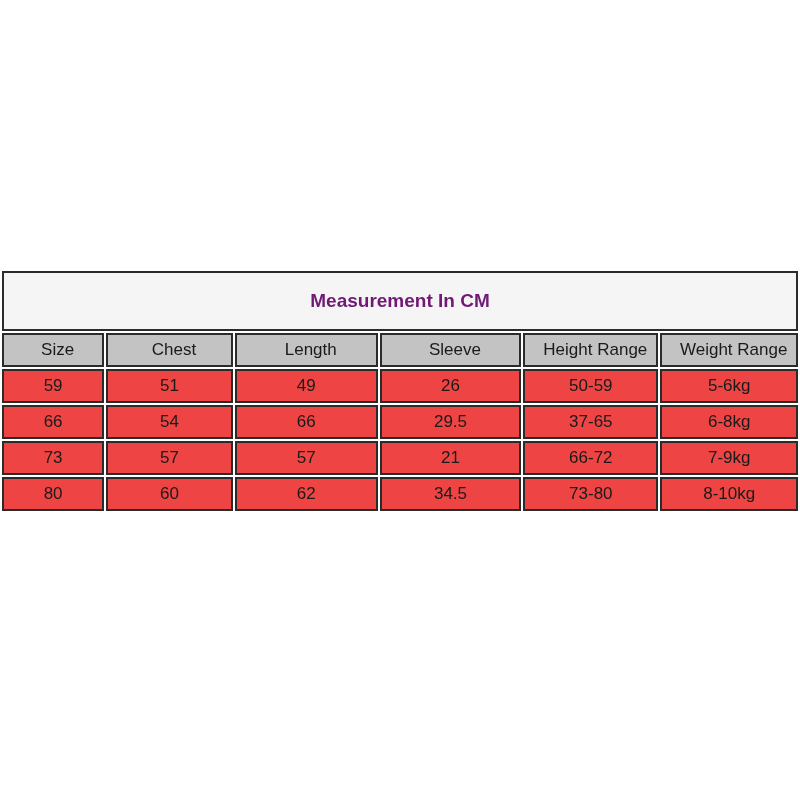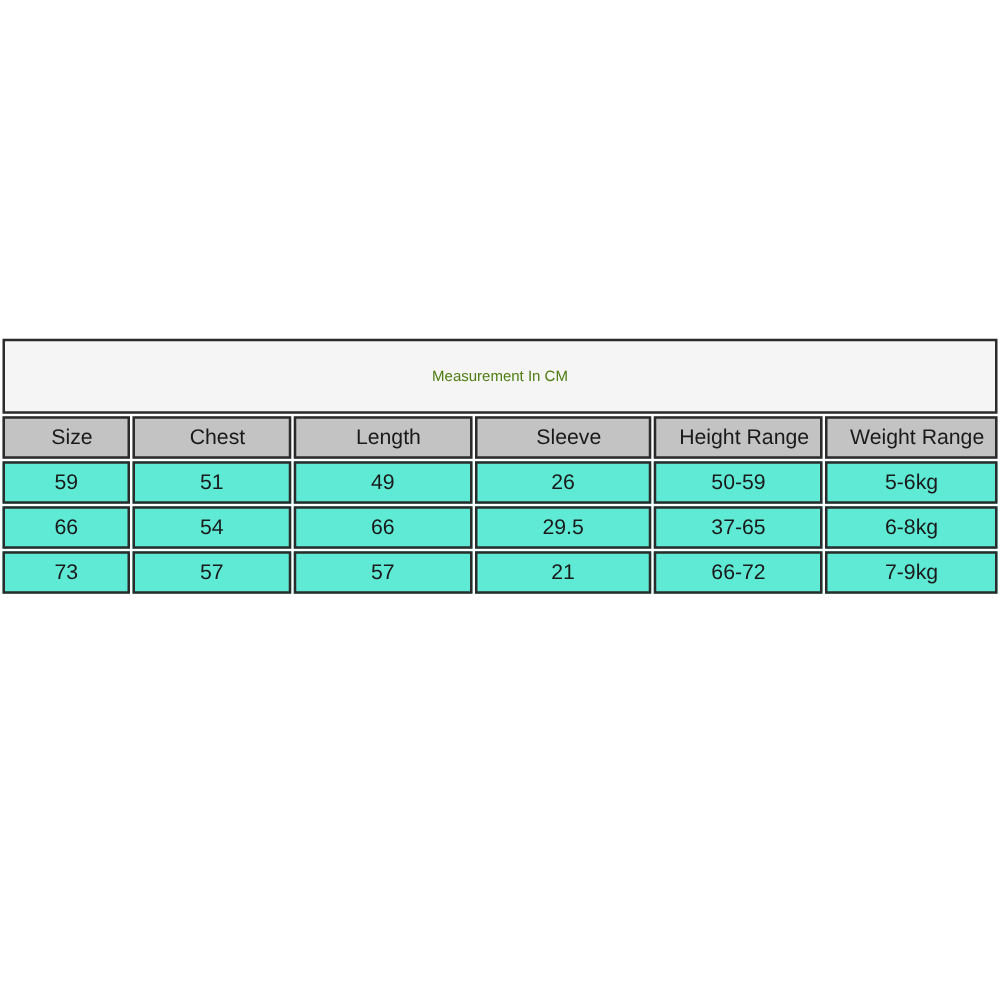--- a/index.html
+++ b/index.html
@@ -22,31 +22,31 @@
     border-spacing: 2px;
   }
   table.size-chart td,
   table.size-chart th {
     border: 2px solid #2b2b2b;
     text-align: center;
     vertical-align: middle;
     font-size: 17px;
     font-weight: normal;
     color: #1a1a1a;
-    background: #5eead4;
+    background: #ef4444;
     height: 34px;
     padding: 2px;
     overflow: hidden;
     white-space: nowrap;
   }
   table.size-chart td.title-cell {
     background: #f5f5f5;
-    color: #4d7c0f;
-    font-weight: normal;
-    font-size: 12px;
+    color: #701a75;
+    font-weight: bold;
+    font-size: 19px;
     height: 60px;
   }
   table.size-chart th.header-cell {
     background: #c3c3c3;
     padding-left: 11px;
   }
 </style>
 </head>
 <body>
 
@@ -89,15 +89,23 @@
         <td>6-8kg</td>
       </tr>
       <tr>
         <td>73</td>
         <td>57</td>
         <td>57</td>
         <td>21</td>
         <td>66-72</td>
         <td>7-9kg</td>
       </tr>
+      <tr>
+        <td>80</td>
+        <td>60</td>
+        <td>62</td>
+        <td>34.5</td>
+        <td>73-80</td>
+        <td>8-10kg</td>
+      </tr>
     </tbody>
   </table>
 </div>
 
 </body></html>

